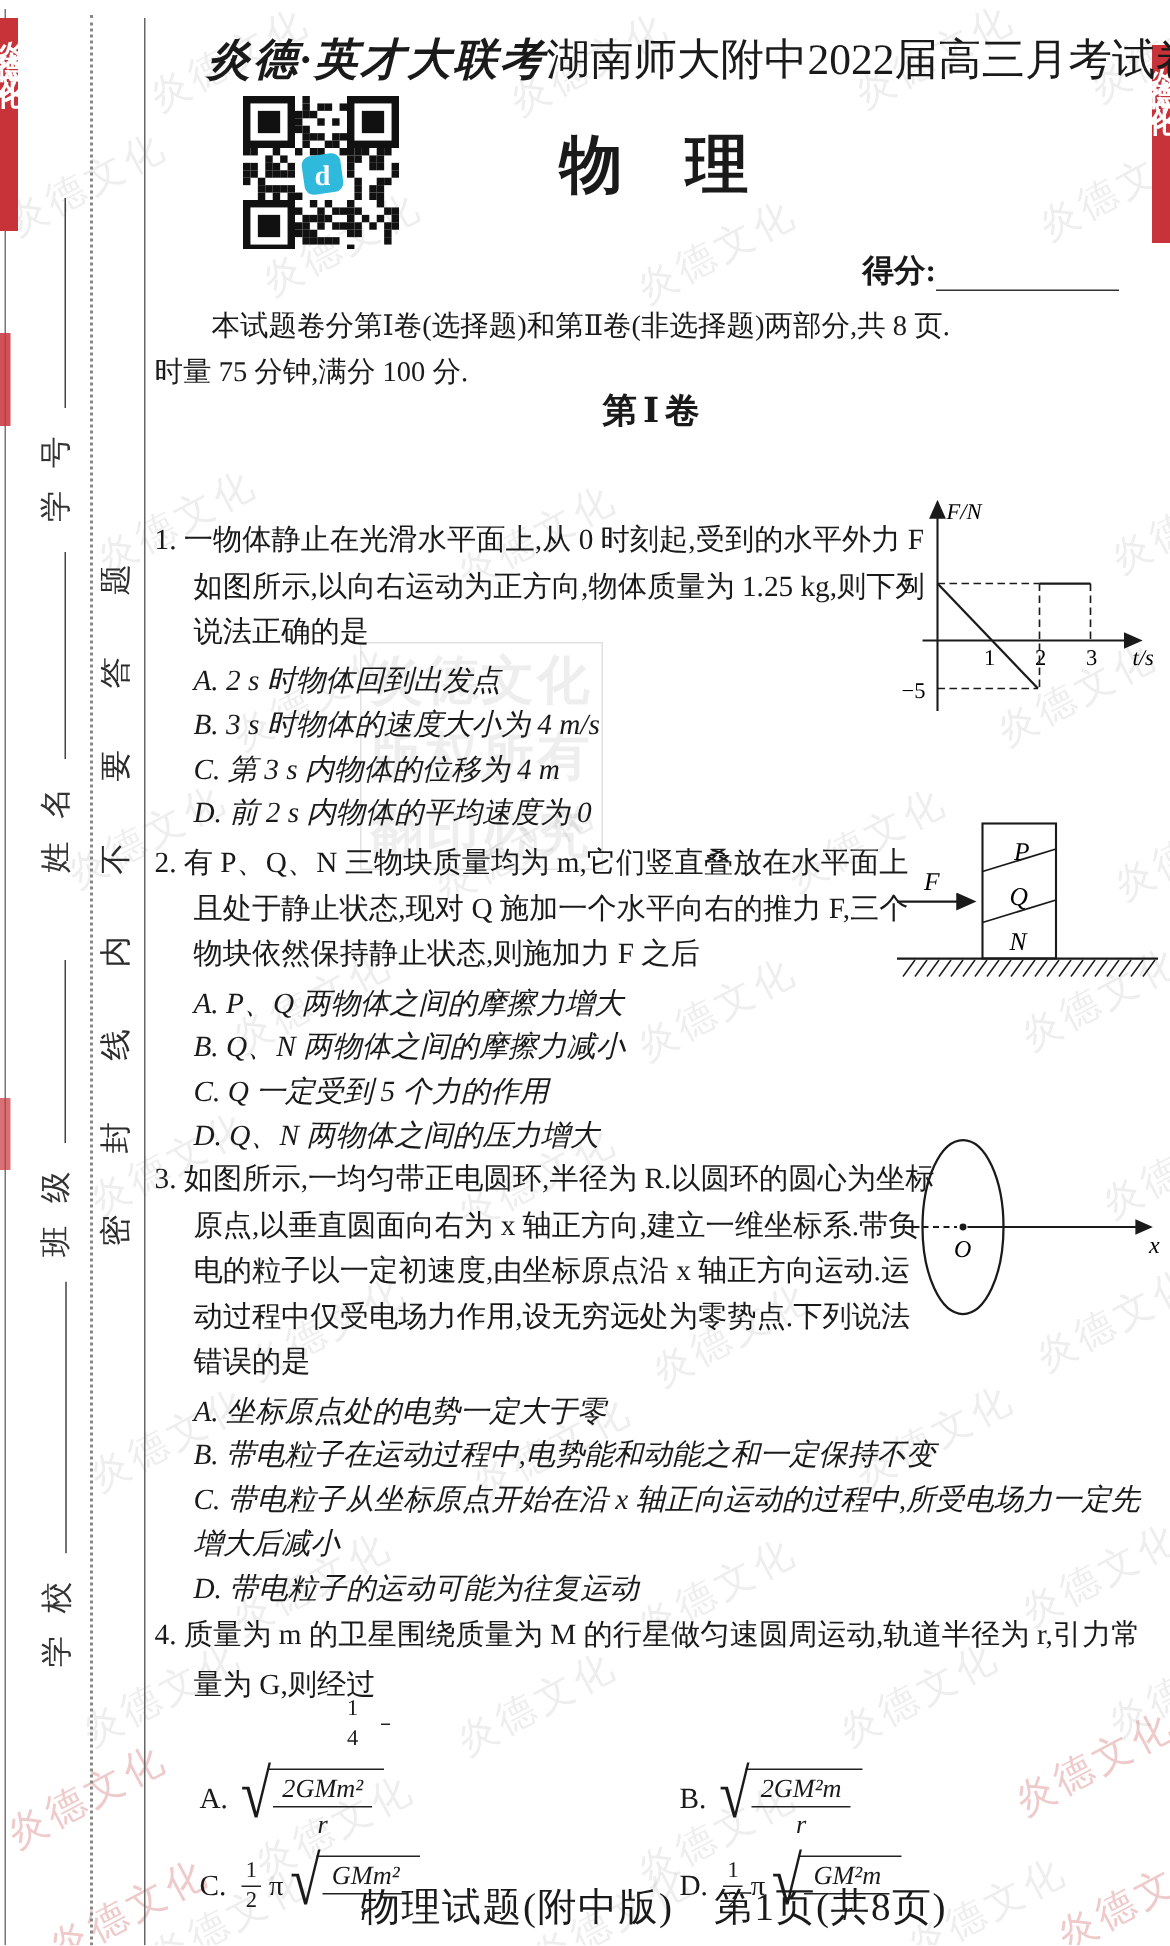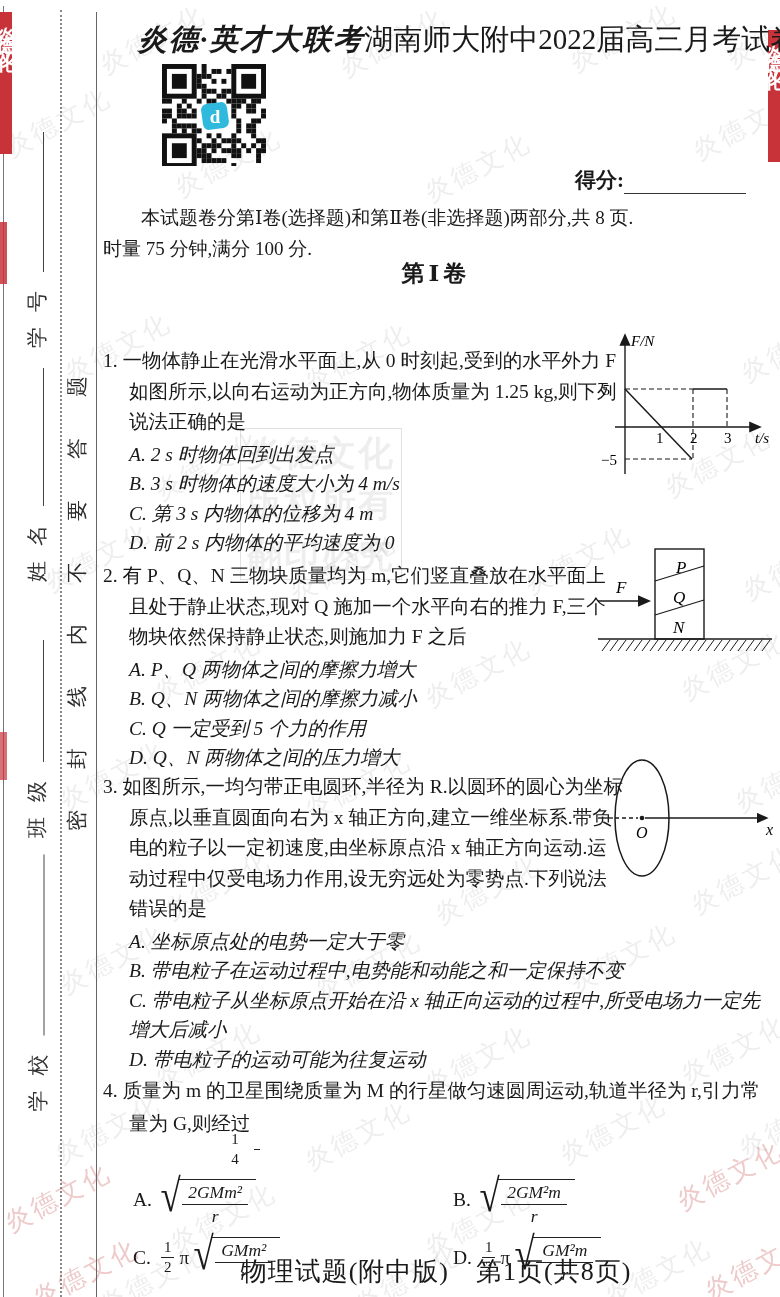--- a/index.html
+++ b/index.html
@@ -297,20 +297,21 @@
         <rect x="74.28571428571429" y="4.9523809523809526" width="24.761904761904763" height="24.761904761904763" fill="#fff"></rect>
         <rect x="79.23809523809524" y="9.904761904761905" width="14.857142857142858" height="14.857142857142858" fill="#111"></rect>
         <rect x="0" y="69.33333333333334" width="34.66666666666667" height="34.66666666666667" fill="#111"></rect>
         <rect x="4.9523809523809526" y="74.28571428571429" width="24.761904761904763" height="24.761904761904763" fill="#fff"></rect>
         <rect x="9.904761904761905" y="79.23809523809524" width="14.857142857142858" height="14.857142857142858" fill="#111"></rect>
         <rect x="40" y="39" width="26" height="26" rx="6" fill="#2fb9dd" transform="rotate(-8 53 52)"></rect>
         <text x="53" y="59" font-size="19" font-weight="bold" fill="#fff" text-anchor="middle" font-family="Liberation Sans,sans-serif">d</text>
       </svg>
   </div>
 
+  <div class="abs subject">物　理</div>
 
   <div class="abs score">
     <span>得分:</span>
     <span class="score-line"></span>
   </div>
 
   <div class="abs intro">
     <div class="ind">本试题卷分第Ⅰ卷(选择题)和第Ⅱ卷(非选择题)两部分,共 8 页.</div>
     <div>时量 75 分钟,满分 100 分.</div>
   </div>

